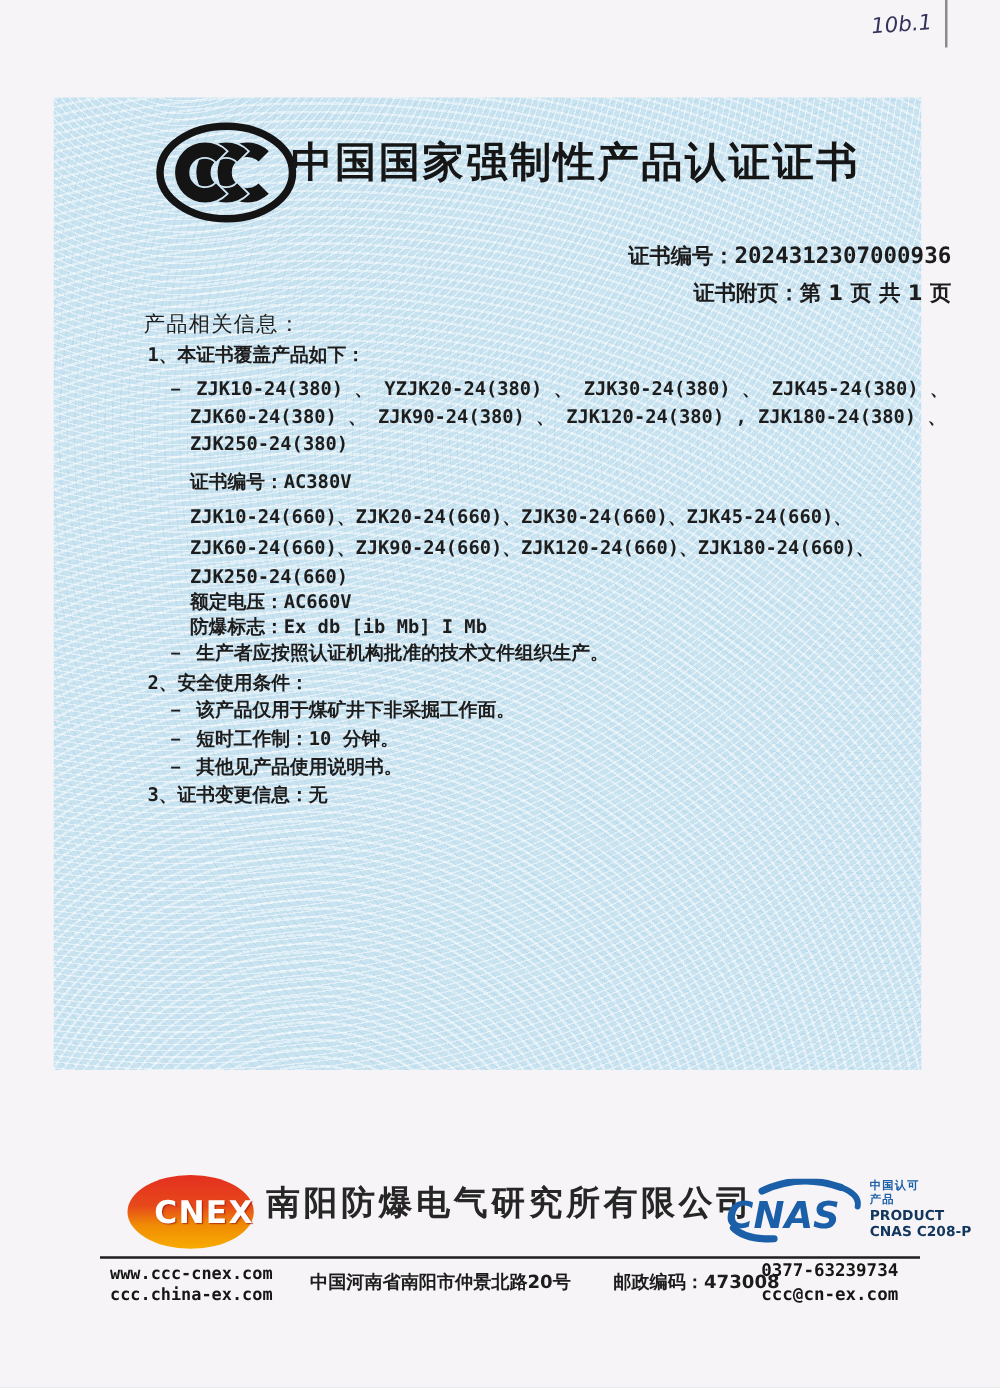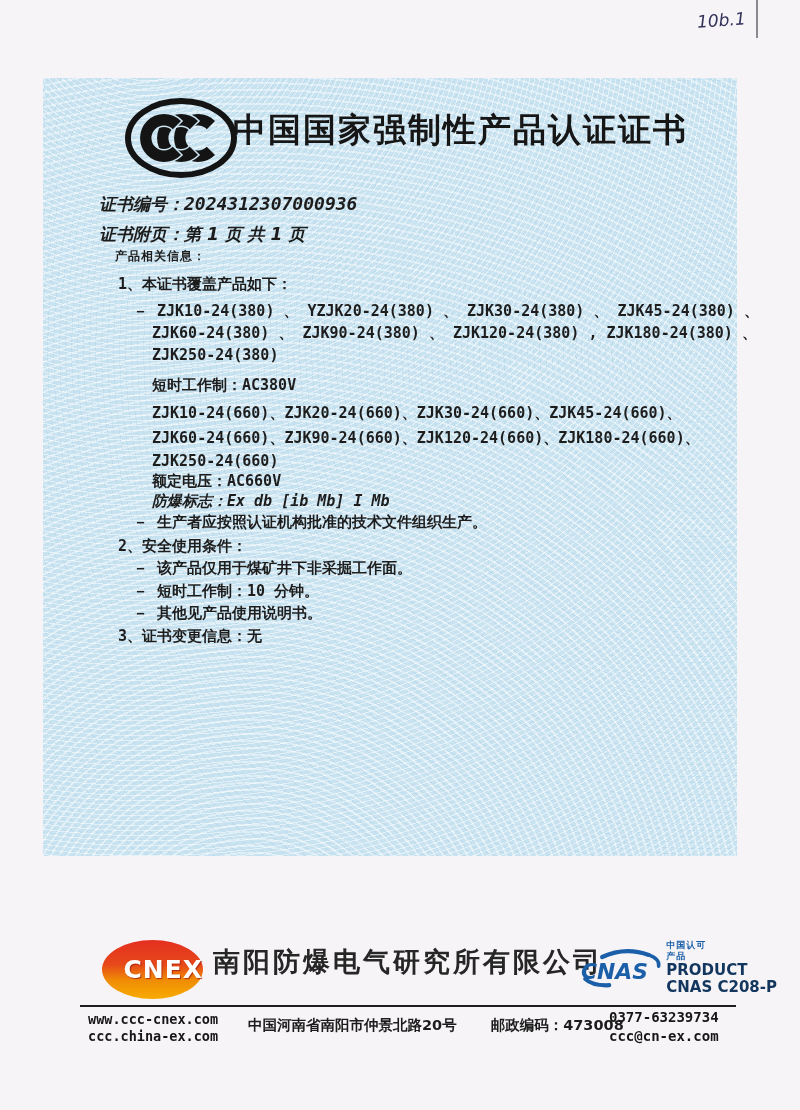--- a/index.html
+++ b/index.html
@@ -12,39 +12,39 @@
   .card{position:absolute;left:43px;top:78px;width:694px;height:778px;
         background-color:#cee6f2;
         background-image:
           repeating-radial-gradient(circle at 15% -10%, rgba(255,255,255,.50) 0 1px, rgba(255,255,255,0) 1px 5px),
           repeating-radial-gradient(circle at 95% 35%, rgba(130,185,215,.16) 0 1px, rgba(130,185,215,0) 1px 6px),
           repeating-radial-gradient(circle at 30% 115%, rgba(255,255,255,.38) 0 2px, rgba(165,205,230,.14) 2px 7px);}
   .abs{position:absolute;}
   .ccc-logo{left:79px;top:18px;width:118px;height:84px;}
   .cert-title{left:190px;top:30px;width:470px;font-size:33px;font-weight:700;
               letter-spacing:2px;color:#161616;white-space:nowrap;}
-  .cline{left:56px;top:0;width:640px;text-align:left;font-size:17px;font-weight:700;white-space:nowrap;font-style:italic;}
+  .cline{left:78px;top:0;width:640px;text-align:right;font-size:17px;font-weight:700;white-space:nowrap;}
   .cline .num{font-family:"DejaVu Sans Mono","DejaVu Sans",monospace;font-size:18px;}
   .c1{top:115px;} .c2{top:145px;}
   .bodyln{font-size:15px;font-weight:600;white-space:pre;
           font-family:"DejaVu Sans Mono","DejaVu Sans",monospace;color:#1d1d1d;}
-  .sec{font-size:12px;font-weight:700;letter-spacing:1px;}
+  .sec{font-size:17px;font-weight:400;letter-spacing:1px;}
   .note-center{left:0;top:800px;width:694px;text-align:center;font-size:17px;
                letter-spacing:3px;font-weight:600;color:#2a2a2a;white-space:nowrap;}
   .cnex{left:59px;top:862px;width:101px;height:59px;border-radius:50%;
         background:linear-gradient(180deg,#e42f20 0%,#e7491a 42%,#f08c05 68%,#f7ab00 100%);
         display:flex;align-items:center;justify-content:flex-end;}
   .cnex span{color:#fff;font-weight:800;font-size:25px;letter-spacing:1px;
              text-shadow:1px 1px 1px rgba(160,30,10,.8);}
   .company{left:170px;top:866px;width:420px;font-size:27px;font-weight:600;
            letter-spacing:3px;color:#262626;white-space:nowrap;}
   .cnas-wrap{left:538px;top:862px;width:196px;height:58px;display:flex;align-items:center;}
   .cnas-side{margin-left:2px;line-height:1;}
   .cnas-side .zh{font-size:9px;color:#1a5fa8;font-weight:700;letter-spacing:1px;}
-  .cnas-side .en{font-size:15px;color:#12365e;font-weight:800;}
+  .cnas-side .en{font-size:11px;color:#12365e;font-weight:800;}
   .cnas-side div{margin-bottom:2px;white-space:nowrap;}
   .rule{left:37px;top:927px;width:656px;height:2px;background:#1e1e1e;}
   .ft{font-family:"DejaVu Sans Mono","DejaVu Sans",monospace;font-weight:700;color:#161616;}
   .ft-sites{left:45px;top:933px;font-size:13.5px;line-height:17px;}
   .ft-addr{left:205px;top:938px;font-size:14.5px;font-weight:700;white-space:nowrap;
            font-family:"DejaVu Sans",sans-serif;}
   .ft-addr .gap{display:inline-block;width:34px;}
   .ft-right{left:566px;top:930px;font-size:14px;line-height:19px;}
 </style>
 </head>
@@ -74,29 +74,29 @@
     <div class="abs cline c2"><span>证书附页：</span><span>第 1 页  共 1 页</span></div>
 
     <div class="abs bodyln sec" style="left:72px;top:170px;">产品相关信息：</div>
 
     <div class="abs bodyln" style="left:75px;top:197px;text-align:center;">1、本证书覆盖产品如下：</div>
 
     <div class="abs bodyln" style="left:90px;top:224px;">－ ZJK10-24(380) 、 YZJK20-24(380) 、 ZJK30-24(380) 、 ZJK45-24(380) 、</div>
     <div class="abs bodyln" style="left:109px;top:246px;">ZJK60-24(380) 、 ZJK90-24(380) 、 ZJK120-24(380) , ZJK180-24(380) 、</div>
     <div class="abs bodyln" style="left:109px;top:268px;">ZJK250-24(380)</div>
 
-    <div class="abs bodyln" style="left:109px;top:298px;">短时工作制：AC380V</div>
+    <div class="abs bodyln" style="left:109px;top:298px;">证书编号：AC380V</div>
 
     <div class="abs bodyln" style="left:109px;top:326px;">ZJK10-24(660)、ZJK20-24(660)、ZJK30-24(660)、ZJK45-24(660)、</div>
     <div class="abs bodyln" style="left:109px;top:351px;">ZJK60-24(660)、ZJK90-24(660)、ZJK120-24(660)、ZJK180-24(660)、</div>
     <div class="abs bodyln" style="left:109px;top:374px;">ZJK250-24(660)</div>
 
     <div class="abs bodyln" style="left:109px;top:394px;">额定电压：AC660V</div>
 
-    <div class="abs bodyln" style="left:109px;top:414px;font-style:italic;">防爆标志：Ex db [ib Mb] I Mb</div>
+    <div class="abs bodyln" style="left:109px;top:414px;">防爆标志：Ex db [ib Mb] I Mb</div>
 
     <div class="abs bodyln" style="left:90px;top:435px;">－ 生产者应按照认证机构批准的技术文件组织生产。</div>
 
     <div class="abs bodyln" style="left:75px;top:459px;">2、安全使用条件：</div>
 
     <div class="abs bodyln" style="left:90px;top:481px;">－ 该产品仅用于煤矿井下非采掘工作面。</div>
     <div class="abs bodyln" style="left:90px;top:504px;">－ 短时工作制：10 分钟。</div>
     <div class="abs bodyln" style="left:90px;top:526px;">－ 其他见产品使用说明书。</div>
 
     <div class="abs bodyln" style="left:75px;top:549px;">3、证书变更信息：无</div>

